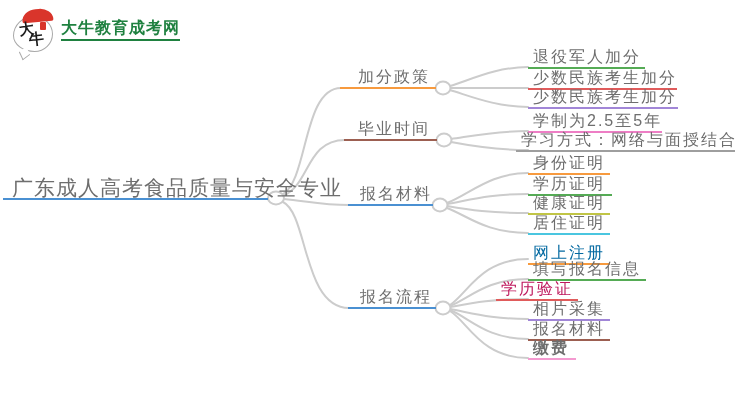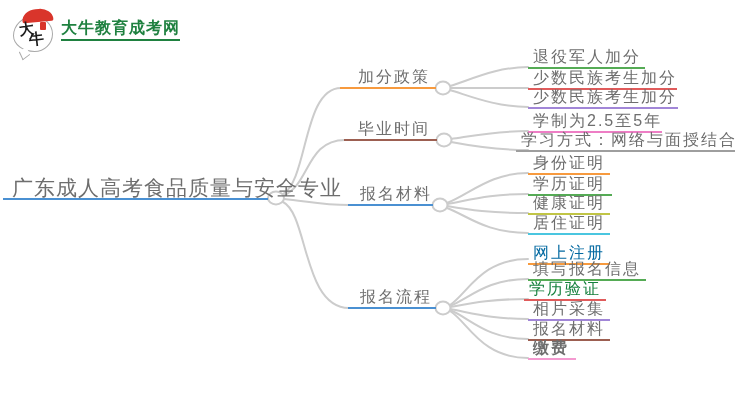--- a/index.html
+++ b/index.html
@@ -106,16 +106,16 @@
 <div class="node" style="left: 528px; top: 110px; width: 134px; padding-left: 5px; border-bottom-color: rgb(238, 126, 197); color: rgb(110, 110, 110);">学制为2.5至5年</div>
 <div class="node" style="left: 516px; top: 129px; width: 219px; padding-left: 5px; border-bottom-color: rgb(158, 158, 158); color: rgb(110, 110, 110);">学习方式：网络与面授结合</div>
 
 <div class="node" style="left: 528px; top: 152px; width: 82px; padding-left: 5px; border-bottom-color: rgb(247, 154, 62); color: rgb(110, 110, 110);">身份证明</div>
 <div class="node" style="left: 528px; top: 173px; width: 84px; padding-left: 5px; border-bottom-color: rgb(85, 171, 85); color: rgb(110, 110, 110);">学历证明</div>
 <div class="node" style="left: 528px; top: 192px; width: 82px; padding-left: 5px; border-bottom-color: rgb(193, 197, 69); color: rgb(110, 110, 110);">健康证明</div>
 <div class="node" style="left: 528px; top: 212px; width: 82px; padding-left: 5px; border-bottom-color: rgb(74, 198, 224); color: rgb(110, 110, 110);">居住证明</div>
 
 <div class="node" style="left: 528px; top: 242px; width: 82px; padding-left: 5px; border-bottom-color: rgb(247, 154, 62); color: #0369a1;">网上注册</div>
 <div class="node" style="left: 528px; top: 258px; width: 118px; padding-left: 5px; border-bottom-color: rgb(85, 171, 85); color: rgb(110, 110, 110);">填写报名信息</div>
-<div class="node" style="left: 524px; top: 278px; width: 82px; padding-left: 5px; border-bottom-color: rgb(224, 91, 91); color: #15803d;">学历验证</div>
+<div class="node" style="left: 496px; top: 278px; width: 82px; padding-left: 5px; border-bottom-color: rgb(224, 91, 91); color: #be185d;">学历验证</div>
 <div class="node" style="left: 528px; top: 298px; width: 82px; padding-left: 5px; border-bottom-color: rgb(161, 134, 215); color: rgb(110, 110, 110);">相片采集</div>
 <div class="node" style="left: 528px; top: 318px; width: 82px; padding-left: 5px; border-bottom-color: rgb(156, 95, 81); color: rgb(110, 110, 110);">报名材料</div>
 <div class="node" style="left: 528px; top: 337px; width: 48px; padding-left: 5px; border-bottom-color: rgb(244, 154, 208); color: rgb(110, 110, 110); font-weight: bold;">缴费</div>
 
 </body></html>

